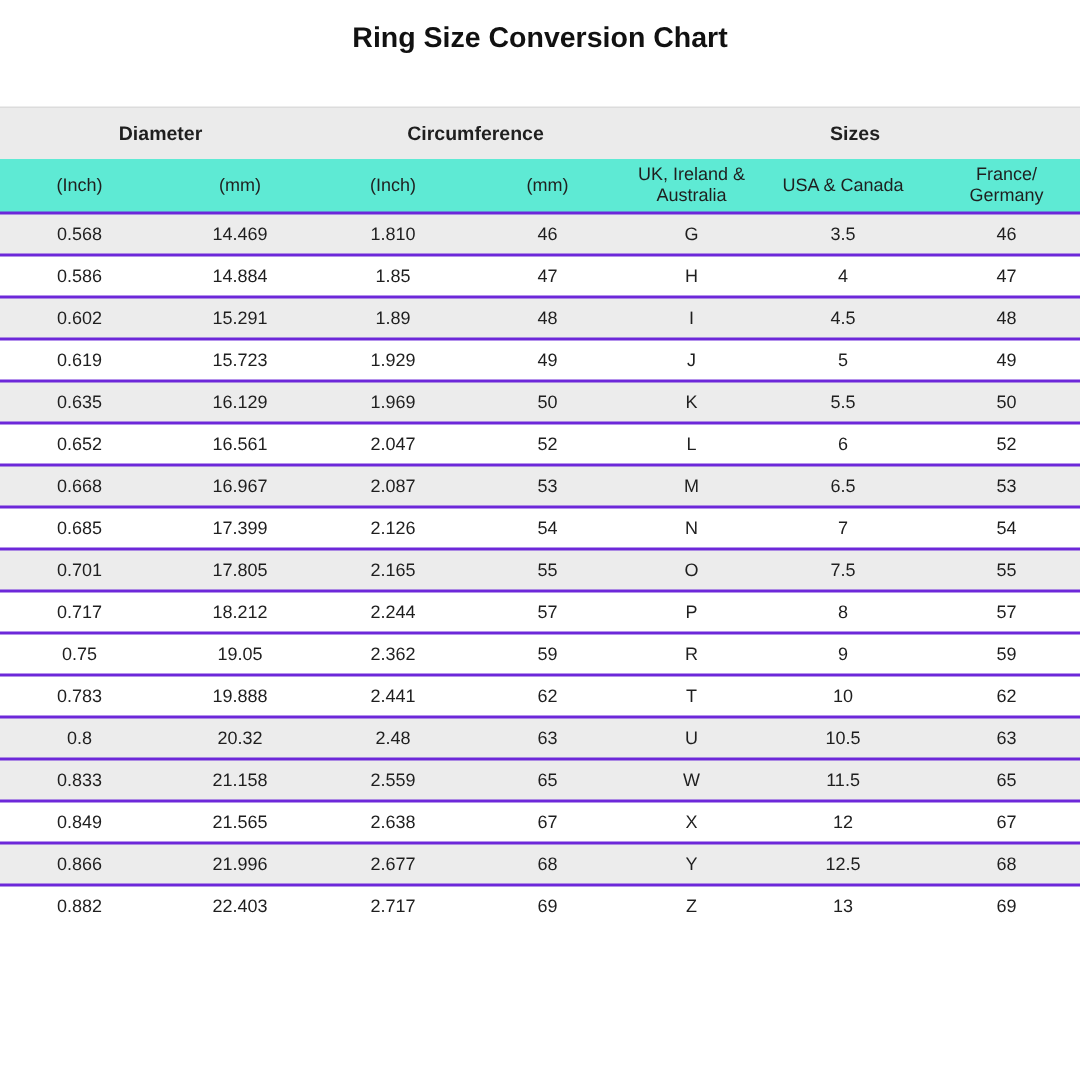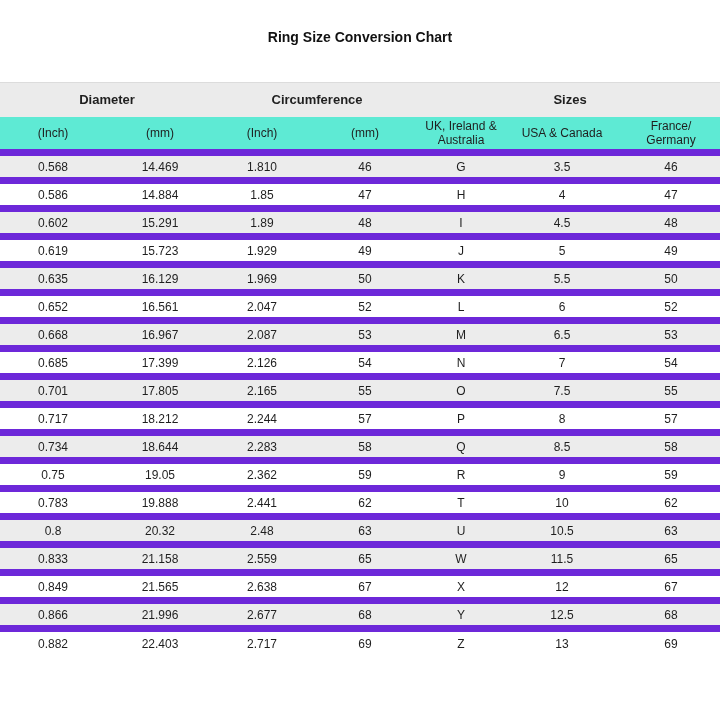--- a/index.html
+++ b/index.html
@@ -9,25 +9,25 @@
     background: #ffffff;
   }
   body {
     width: 720px;
     height: 720px;
     font-family: "Liberation Sans", sans-serif;
     color: #1f1f1f;
     overflow: hidden;
   }
   .page-title {
-    margin: 15px;
+    margin: 4px;
     padding-top: 12px;
     height: 32px;
     text-align: center;
-    font-size: 14px;
+    font-size: 19px;
     line-height: 20px;
     font-weight: bold;
     color: #111111;
   }
   table.ring-table {
     width: 720px;
     margin-top: 35px;
     border-collapse: collapse;
     table-layout: fixed;
   }
@@ -53,21 +53,21 @@
     font-weight: bold;
     border-top: 1px solid #dcdcdc;
   }
   tr.column-header-row th {
     background: #5eead4;
     height: 36px;
     font-weight: normal;
     line-height: 14px;
   }
   tbody tr {
-    border-top: 7px solid #6d28d9;
+    border-top: 2px solid #6d28d9;
     border-radius: 14px;
   }
   tbody td {
     height: 28px;
     background: #ffffff;
   }
   tbody tr.stripe td {
     background: #ececec;
   }
 </style>
@@ -186,29 +186,20 @@
       </tr>
       <tr>
         <td>0.717</td>
         <td>18.212</td>
         <td>2.244</td>
         <td>57</td>
         <td>P</td>
         <td>8</td>
         <td>57</td>
       </tr>
-      <tr class="stripe">
-        <td>0.734</td>
-        <td>18.644</td>
-        <td>2.283</td>
-        <td>58</td>
-        <td>Q</td>
-        <td>8.5</td>
-        <td>58</td>
-      </tr>
       <tr>
         <td>0.75</td>
         <td>19.05</td>
         <td>2.362</td>
         <td>59</td>
         <td>R</td>
         <td>9</td>
         <td>59</td>
       </tr>
       <tr>

